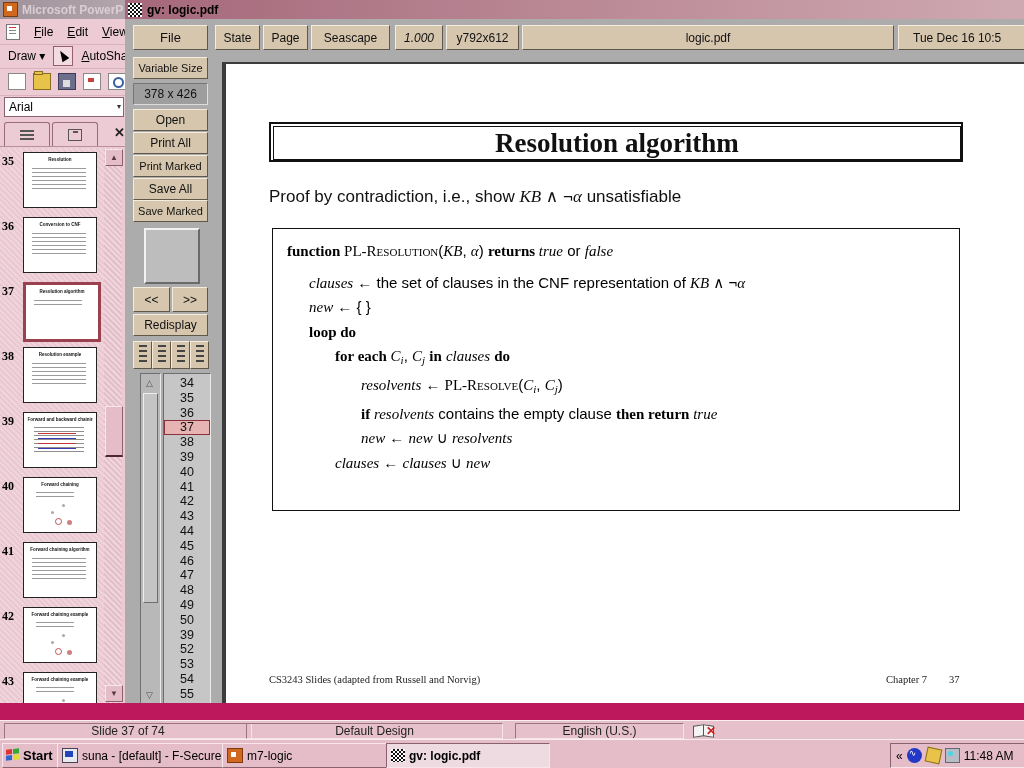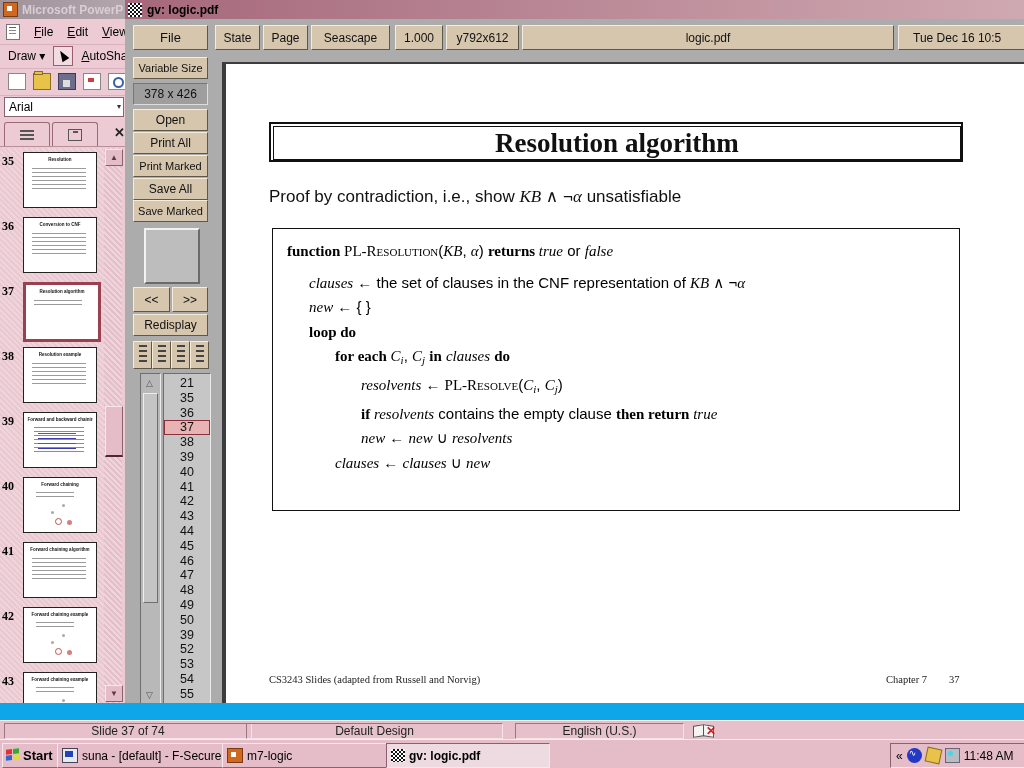--- a/index.html
+++ b/index.html
@@ -1,16 +1,16 @@
 <!DOCTYPE html>
 <html><head>
 <meta charset="utf-8">
 <style>
   html,body{margin:0;padding:0;}
-  #screen{position:relative;width:1024px;height:768px;overflow:hidden;background:#0ea5e9;
+  #screen{position:relative;width:1024px;height:768px;overflow:hidden;background:#be185d;
           font-family:"Liberation Sans",sans-serif;font-size:12px;color:#000;}
   
   .raised{background:#d6c6ad;border-top:1px solid #f4ecdd;border-left:1px solid #f4ecdd;
           border-bottom:1px solid #5f5748;border-right:1px solid #5f5748;}
   .raised-gray{background:#c4c4c4;border-top:1px solid #eee;border-left:1px solid #eee;
           border-bottom:1px solid #6e6e6e;border-right:1px solid #6e6e6e;}
   .sunken-gray{border-top:1px solid #6e6e6e;border-left:1px solid #6e6e6e;
           border-bottom:1px solid #eaeaea;border-right:1px solid #eaeaea;}
   .praised{background:#e4bdc9;border-top:1px solid #f7e6ea;border-left:1px solid #f7e6ea;
           border-bottom:1px solid #8a616e;border-right:1px solid #8a616e;}
@@ -126,21 +126,21 @@
   #gv-titlebar{position:absolute;left:0;top:0;width:899px;height:19px;
       background:linear-gradient(90deg,#a5687a,#cfa9b2);display:flex;align-items:center;
       font-weight:bold;font-size:12px;color:#000;}
   .gv-checker{width:14px;height:14px;margin:0 5px 0 3px;flex:0 0 auto;}
   .gv-btn{position:absolute;font-size:12px;color:#111;display:flex;align-items:center;justify-content:center;}
   .gv-row{top:25px;height:23px;}
   #gv-file{left:8px;width:73px;font-size:13px;}
   #gv-state{left:90px;width:43px;}
   #gv-page{left:138px;width:43px;}
   #gv-seascape{left:186px;width:77px;}
-  #gv-scale{left:270px;width:46px;}
+  #gv-scale{left:270px;width:46px;font-style:italic;}
   #gv-size{left:321px;width:71px;}
   #gv-filename{left:397px;width:370px;}
   #gv-datetime{left:773px;width:150px;justify-content:flex-start;padding-left:14px;}
   .lp{left:8px;width:73px;height:20px;}
   #gv-dims{background:#9e9e9e;border:1px solid #777;border-bottom-color:#ddd;border-right-color:#ddd;color:#111;}
   #gv-locator{left:19px;top:228px;width:52px;height:52px;background:#bdbdbd;
       border-top:2px solid #f2f2f2;border-left:2px solid #f2f2f2;border-bottom:2px solid #6a6a6a;border-right:2px solid #6a6a6a;}
   .markbtn{top:341px;width:17px;height:26px;position:absolute;}
   .markbtn i{display:block;margin:3px auto 0;width:8px;height:18px;
       background:repeating-linear-gradient(#444 0 2px,transparent 2px 5px);}
@@ -334,21 +334,21 @@
       </div>
     <div class="markbtn raised" style="left:65px;">
         <i></i>
       </div>
     <div id="gv-vscroll" class="sunken-gray">
       <span class="gv-arrow ctr" style="top:2px;">△</span>
       <span id="gv-vthumb" class="raised-gray"></span>
       <span class="gv-arrow ctr" style="bottom:2px;">▽</span>
     </div>
     <div id="gv-pages" class="sunken-gray">
-        <div class="pg">21</div>
+        <div class="pg">34</div>
         <div class="pg">35</div>
         <div class="pg">36</div>
         <div class="pg cur">37</div>
         <div class="pg">38</div>
         <div class="pg">39</div>
         <div class="pg">40</div>
         <div class="pg">41</div>
         <div class="pg">42</div>
         <div class="pg">43</div>
         <div class="pg">44</div>

